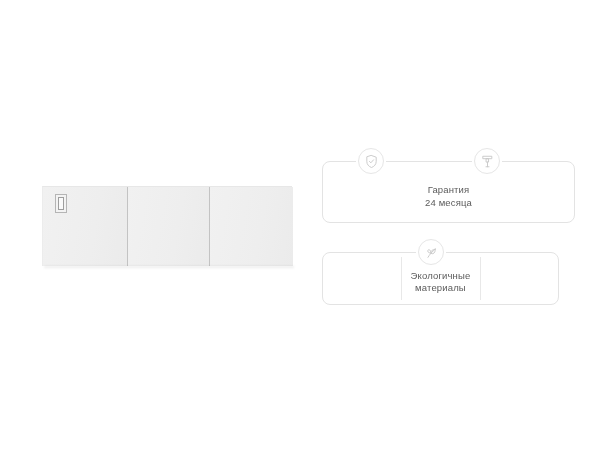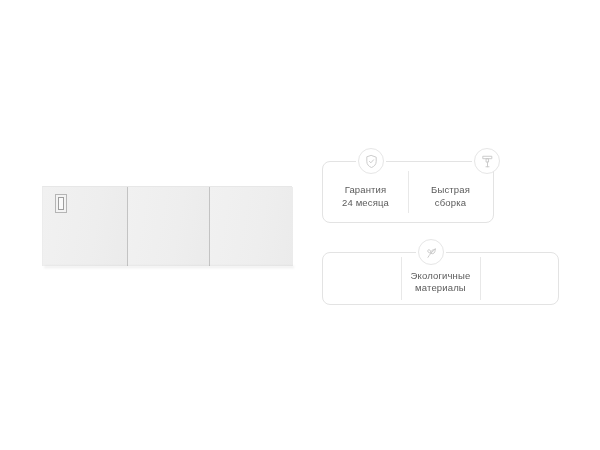--- a/index.html
+++ b/index.html
@@ -86,21 +86,21 @@
   
   .feature-card {
     position: absolute;
     border: 1px solid #e3e3e3;
     border-radius: 8px;
     background: #ffffff;
   }
   .feature-card.card-a {
     left: 322px;
     top: 161px;
-    width: 172px;
+    width: 253px;
     height: 62px;
   }
   .feature-card.card-b {
     left: 322px;
     top: 252px;
     width: 237px;
     height: 53px;
   }
 
   .card-cols {
@@ -195,24 +195,20 @@
     </div>
     <div class="cabinet-shadow"></div>
   </div>
 
   <div class="feature-card card-a">
     <div class="card-cols">
       <div class="card-col">
         <div class="feature-label">Гарантия
 24 месяца</div>
       </div>
-      <div class="card-col">
-        <div class="feature-label">Быстрая
-сборка</div>
-      </div>
     </div>
   </div>
 
   <div class="feature-card card-b">
     <div class="card-cols">
       <div class="card-col">
         <div class="feature-label"></div>
       </div>
       <div class="card-col">
         <div class="feature-label">Экологичные

